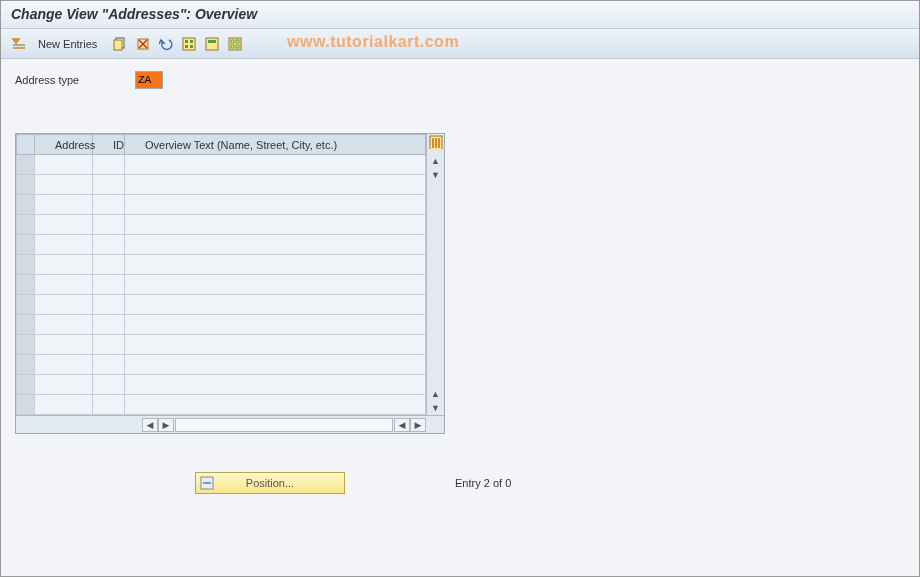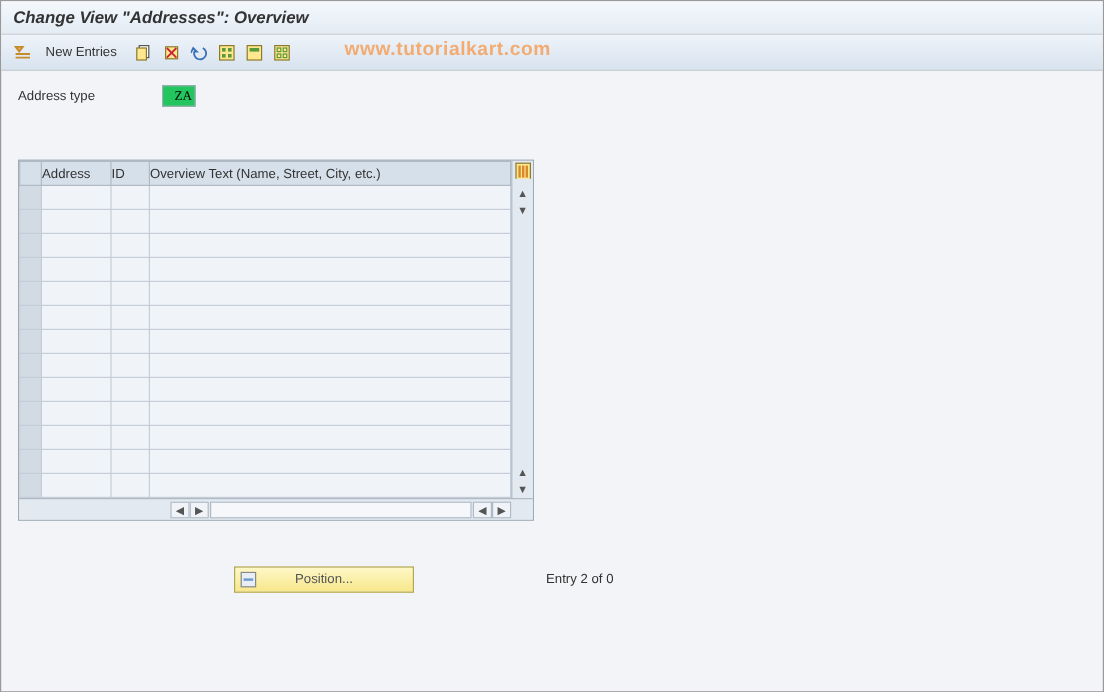--- a/index.html
+++ b/index.html
@@ -66,27 +66,27 @@
       gap: 10px;
       margin-bottom: 44px;
     }
     .field-label {
       width: 110px;
       font-size: 11px;
       color: #333;
     }
     .field-input {
       border: 1px solid #9faab5;
-      background: #22c55e;
+      background: #f97316;
       height: 18px;
       width: 28px;
-      font-family: Liberation Serif, serif;
+      font-family: Liberation Mono, monospace;
       font-size: 11px;
       padding: 0 2px;
-      text-align: right;
+      text-align: left;
     }
     .table-container {
       border: 1px solid #9faab5;
       width: 430px;
       background: #e9eff6;
       position: relative;
     }
     .table-wrap {
       display: flex;
     }
@@ -97,21 +97,21 @@
       border-collapse: collapse;
       width: 100%;
       table-layout: fixed;
     }
     th {
       background: #d6e0ea;
       border: 1px solid #b0bac5;
       height: 20px;
       font-weight: normal;
       text-align: left;
-      padding-left: 0;
+      padding-left: 20px;
       font-size: 11px;
       color: #333;
     }
     th.sel { width: 18px; padding:0; }
     th.col-a { width: 58px; }
     th.col-b { width: 32px; }
     th.col-c { }
     td {
       border: 1px solid #c5ced8;
       height: 20px;

